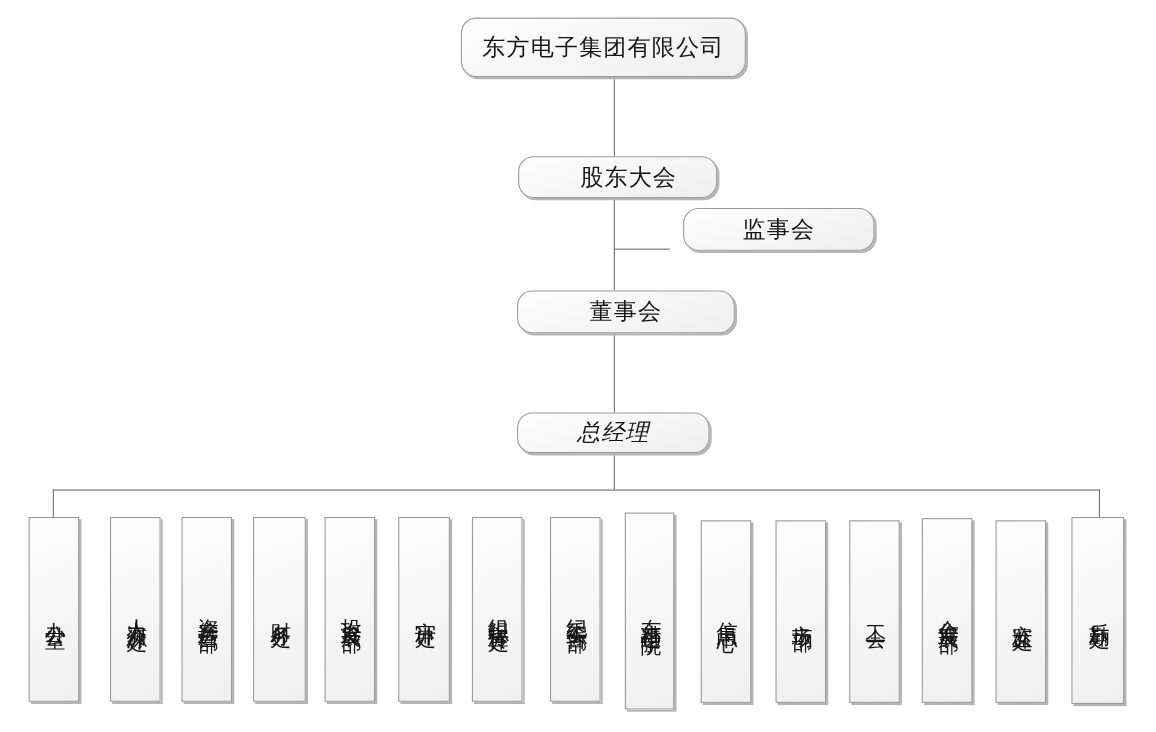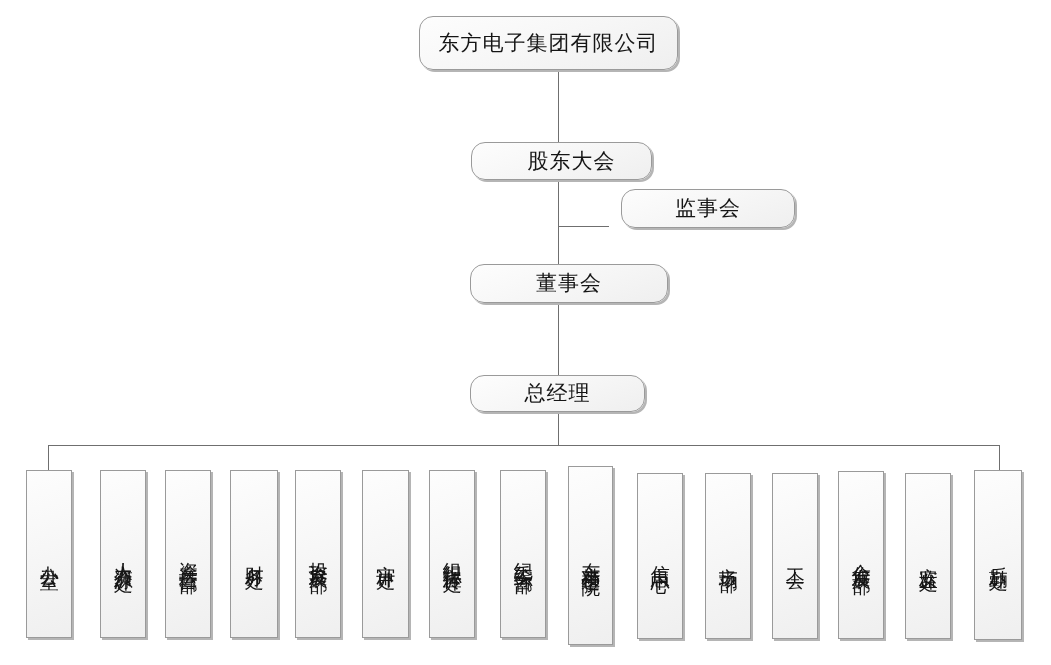--- a/index.html
+++ b/index.html
@@ -78,21 +78,21 @@
   <div class="line-v" style="left:999px; top:445px; height:25px;"></div>
 
   <div class="node horiz" style="left:419px; top:16px; width:259px; height:54px;">东方电子集团有限公司</div>
 
   <div class="node horiz" style="left:471px; top:142px; width:181px; height:38px;padding-left:20px;">股东大会</div>
 
   <div class="node horiz" style="left:609px; top:189px; width:174px; height:39px;margin-left:12px;">监事会</div>
 
   <div class="node horiz" style="left:470px; top:264px; width:198px; height:39px;">董事会</div>
 
-  <div class="node horiz" style="left:470px; top:375px; width:175px; height:37px;">总经理</div>
+  <div class="node horiz" style="left:470px; top:375px; width:175px; height:37px;font-style:italic;">总经理</div>
 
   <div class="node vert" style="left:26px; top:470px; width:46px; height:168px;">办公室</div>
 
   <div class="node vert" style="left:100px; top:470px; width:46px; height:168px;">人力资源处</div>
 
   <div class="node vert" style="left:165px; top:470px; width:46px; height:168px;">资产运营部</div>
 
   <div class="node vert" style="left:230px; top:470px; width:48px; height:168px;">财务处</div>
 
   <div class="node vert" style="left:295px; top:470px; width:46px; height:168px;">投资发展部</div>

